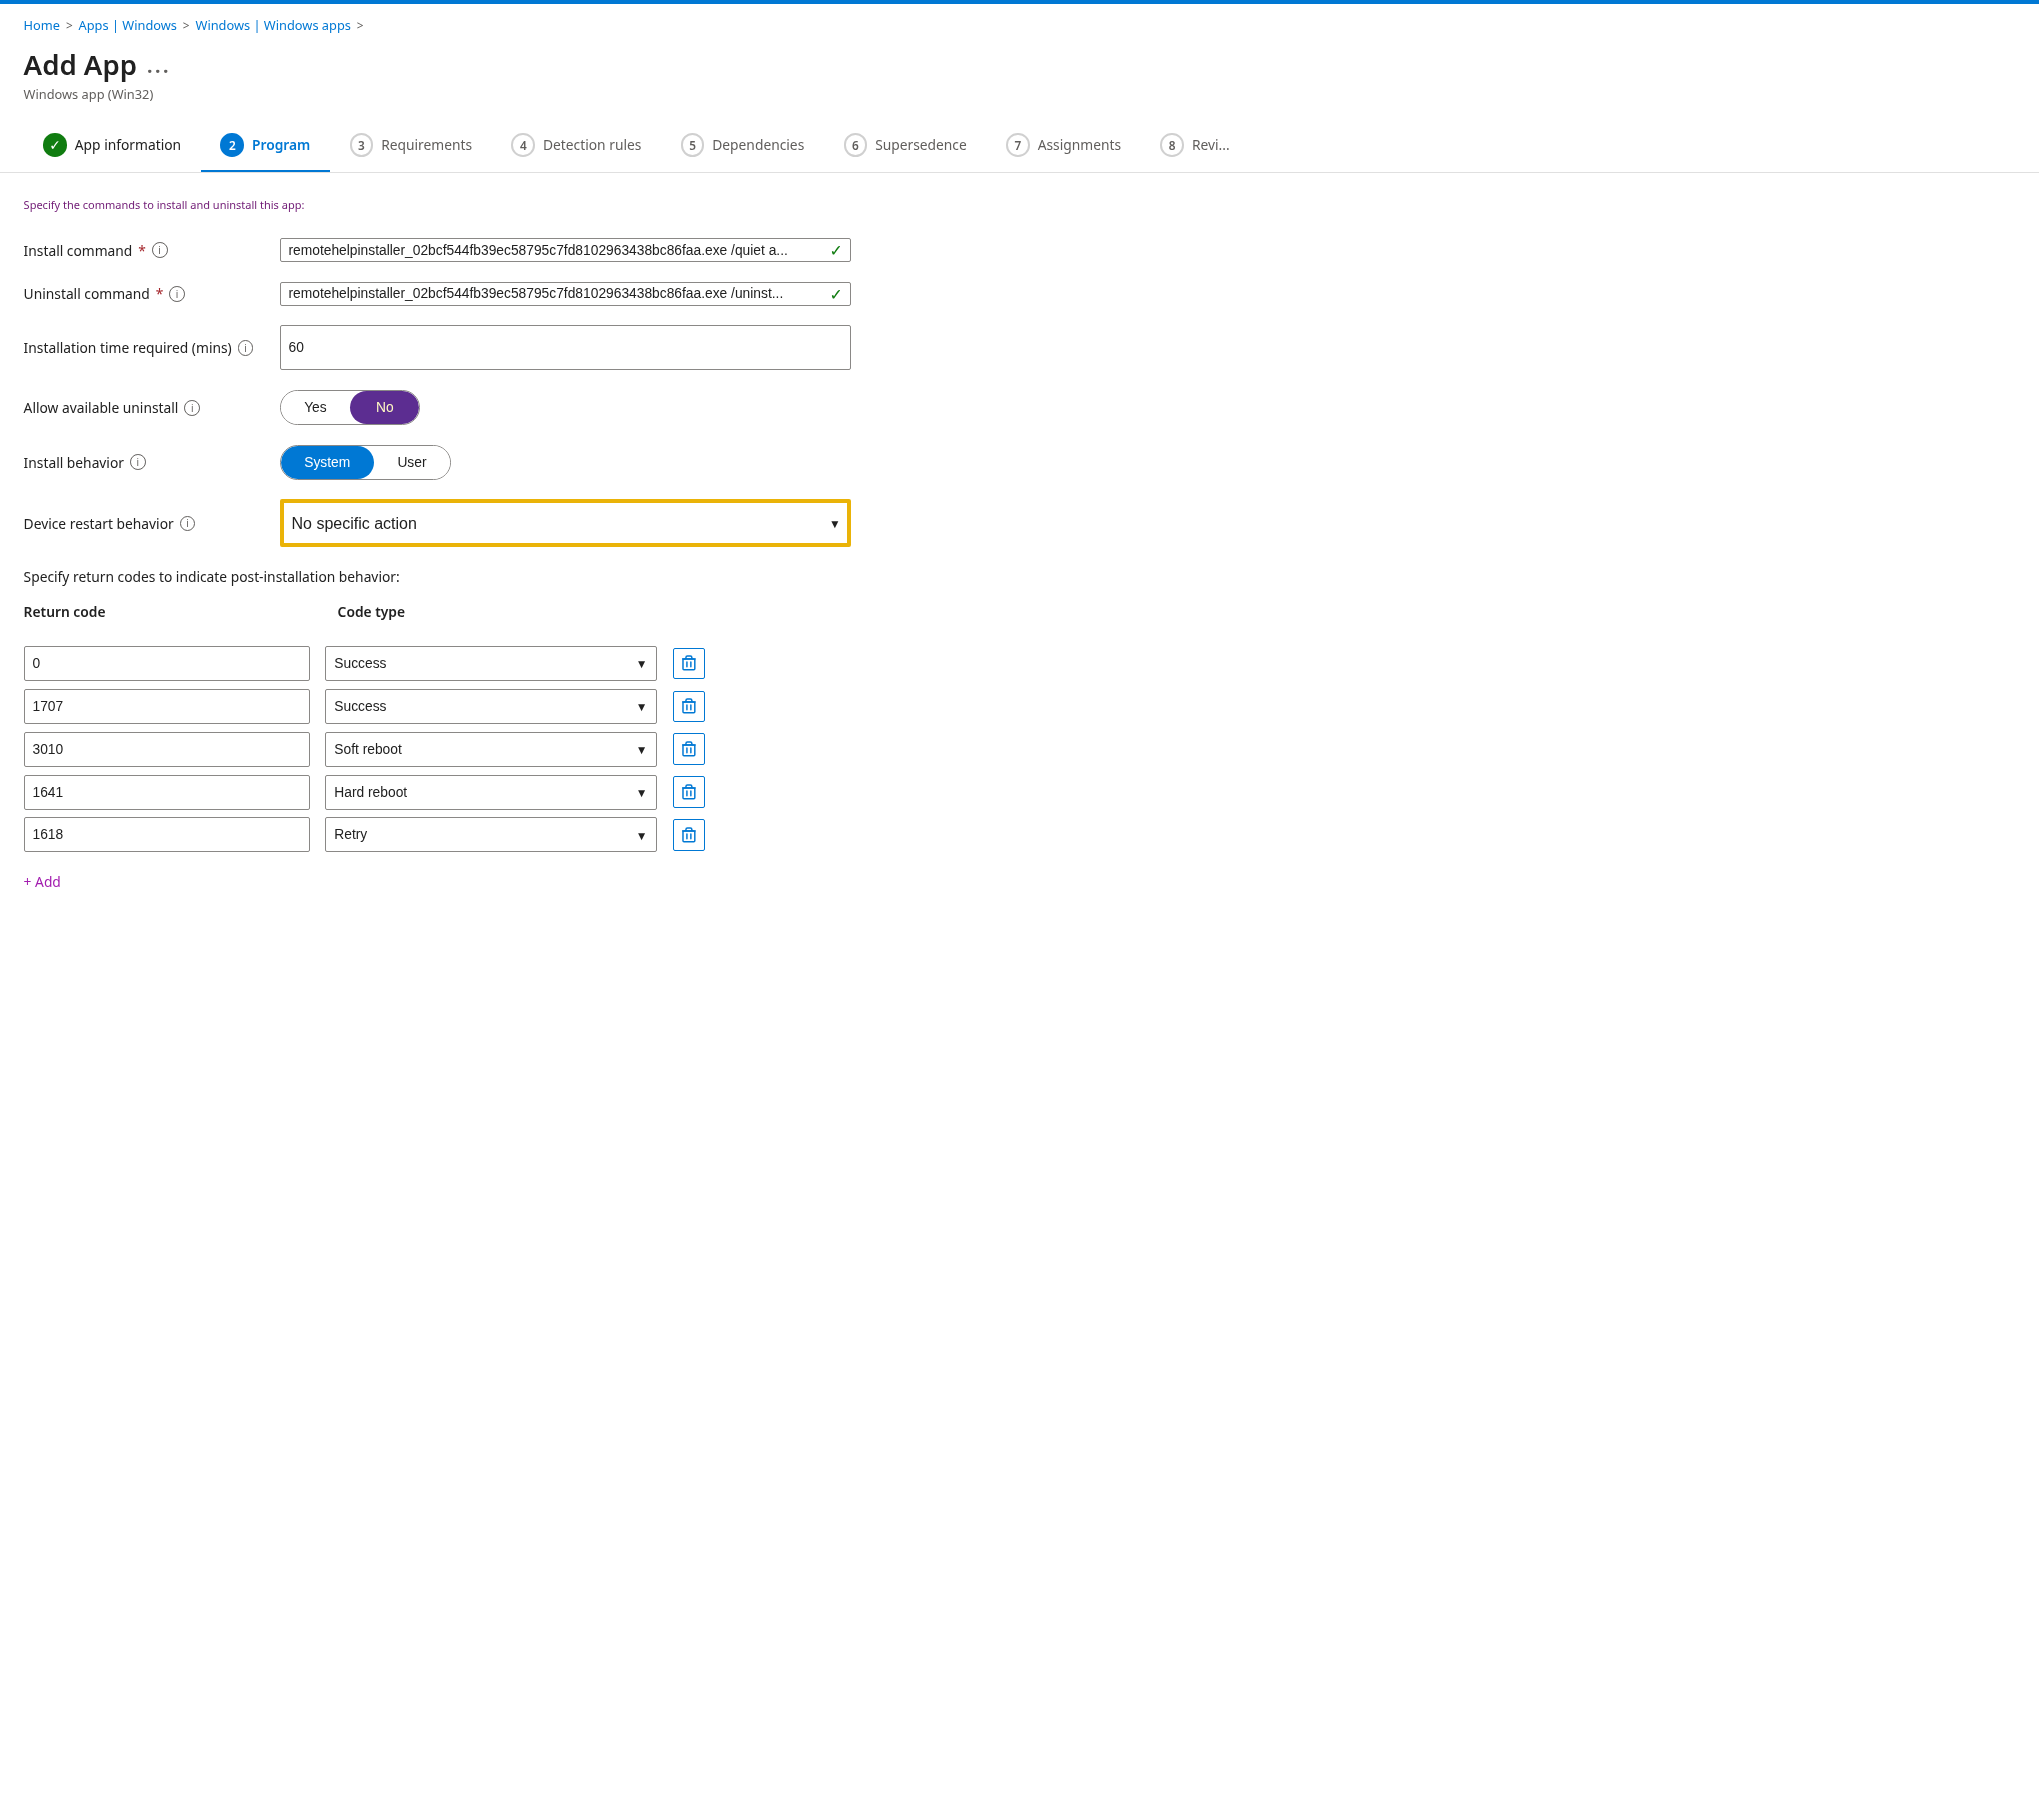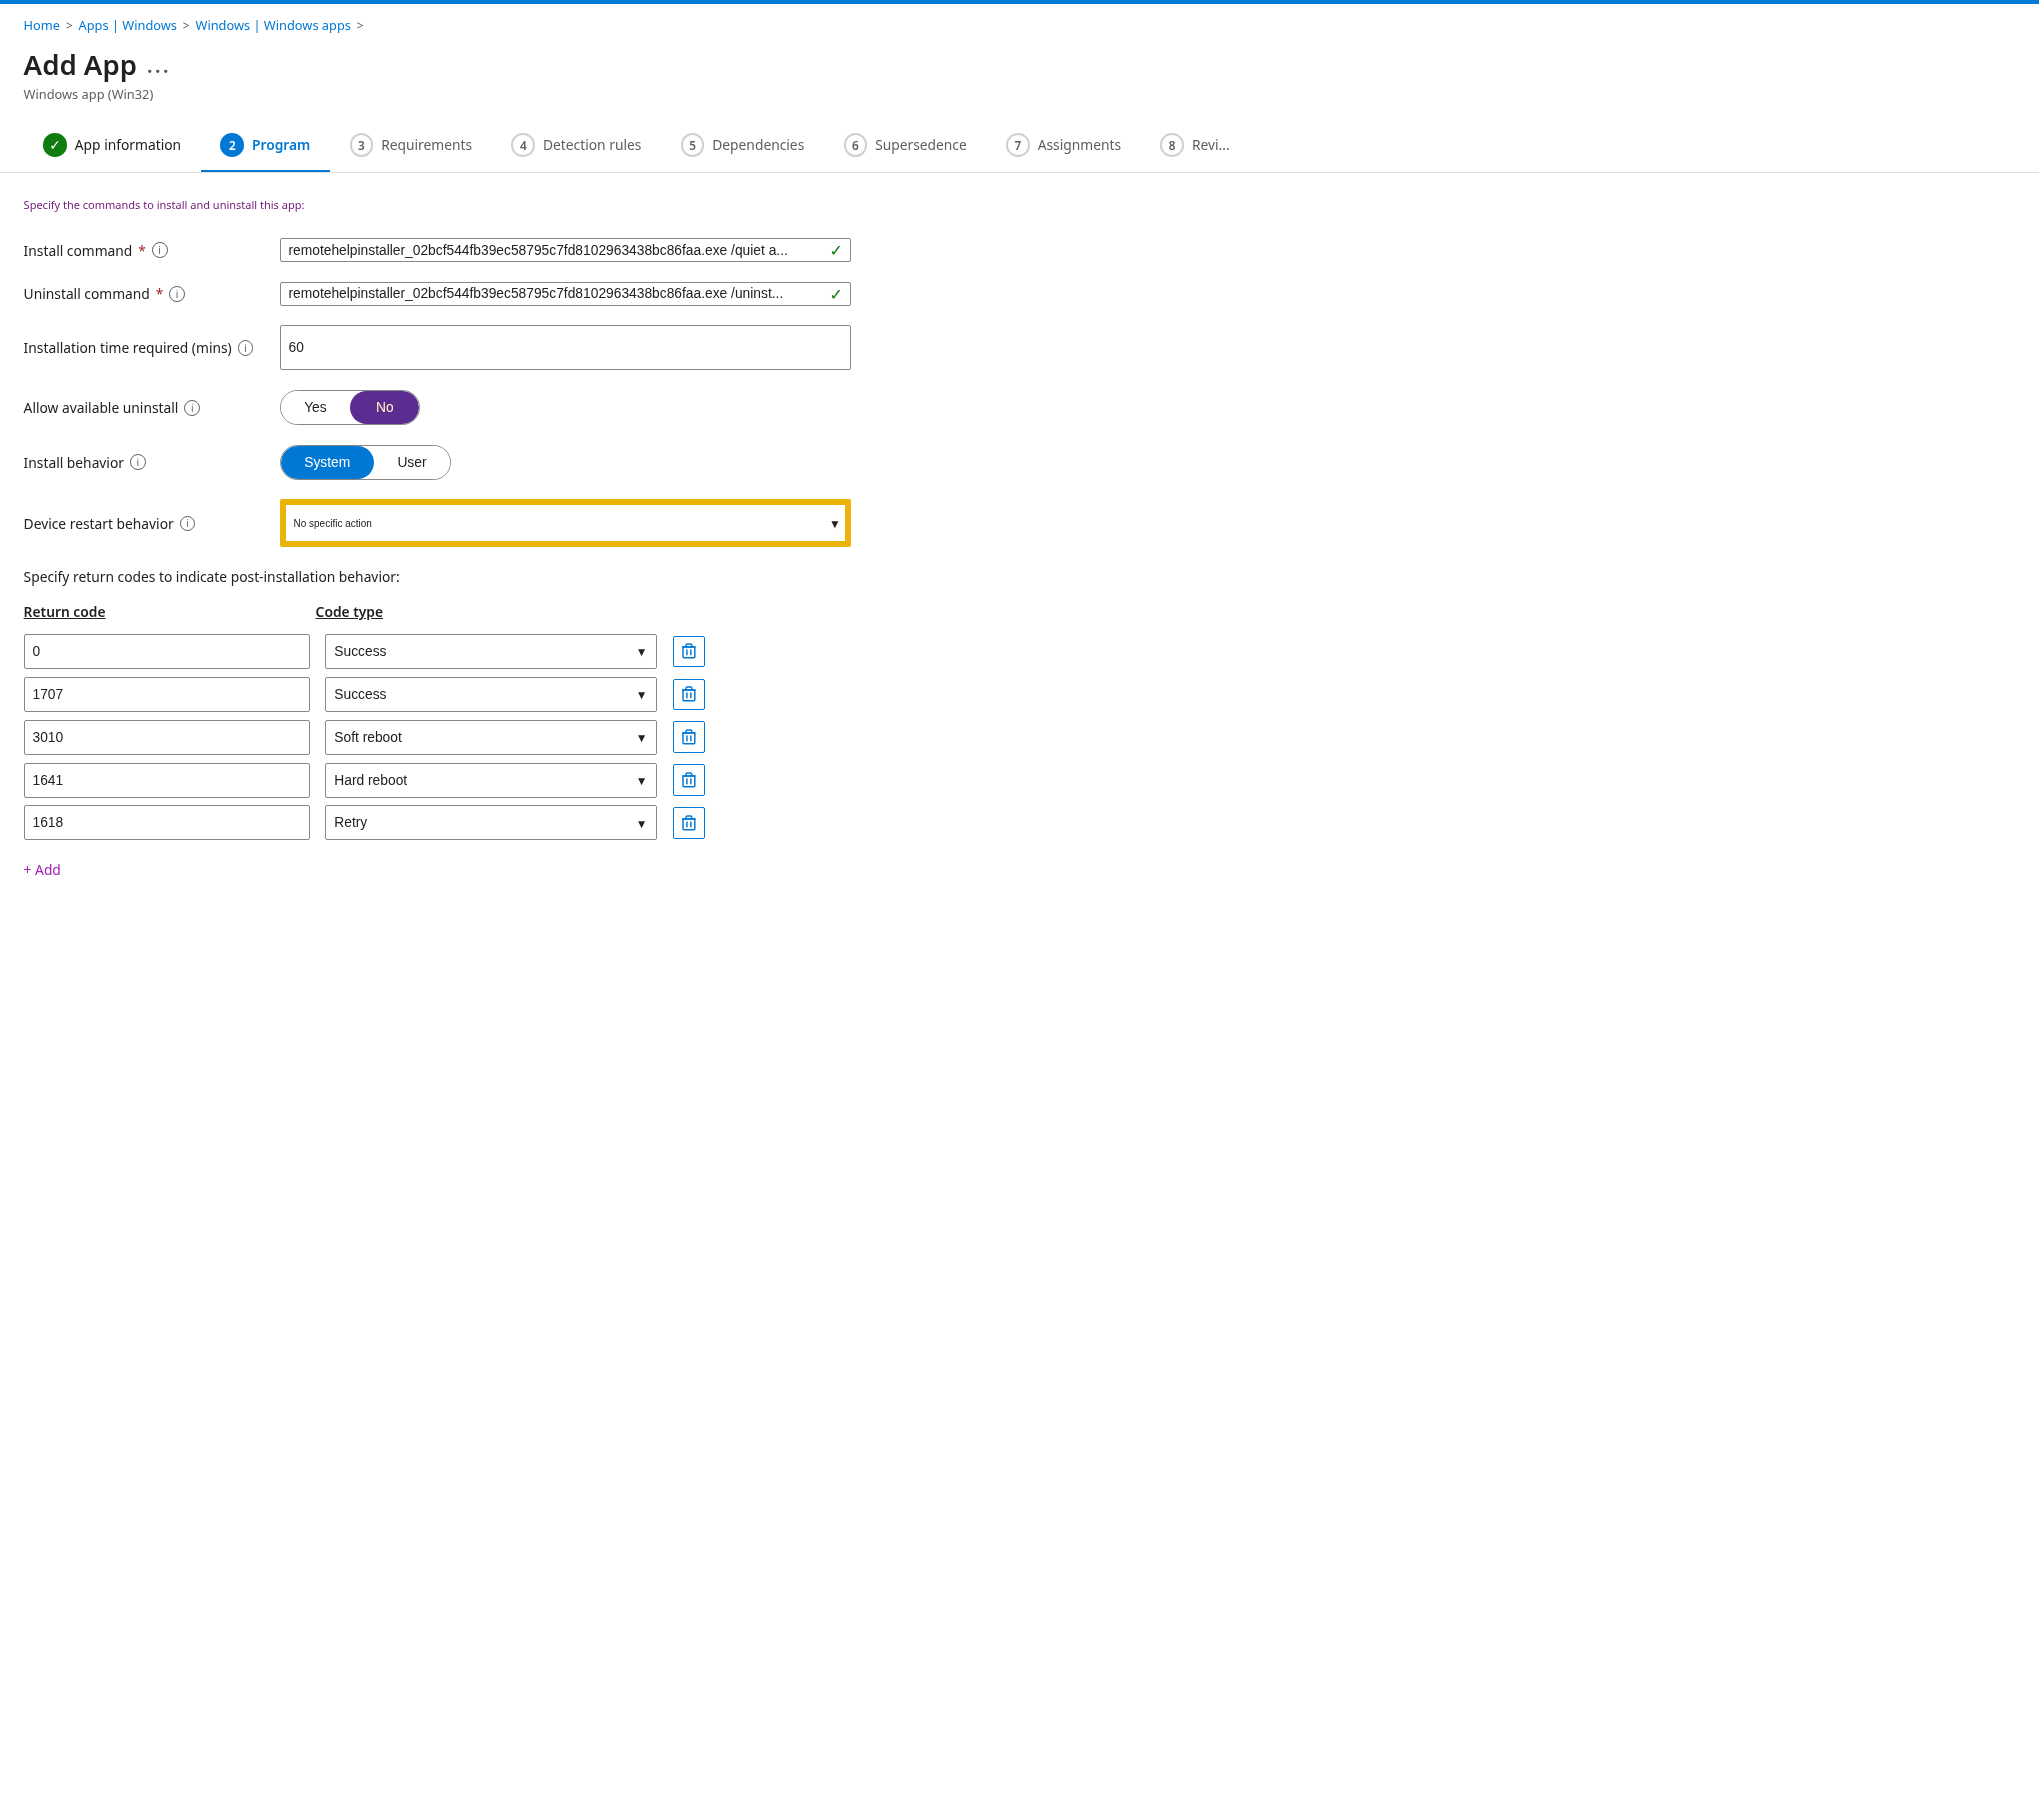--- a/index.html
+++ b/index.html
@@ -39,26 +39,26 @@
     .text-input-wrapper input { height: 24px; border: 1px solid #8a8886; border-radius: 2px; padding: 3.9px 35px 3.9px 7.9px; font-size: 13.8px; color: #212121; width: 571px; background: #fff; outline: none; }
     .check-icon { position: absolute; right: 7.9px; color: #107c10; font-size: 15.8px; }
 
     .number-input { height: 45px; border: 1px solid #8a8886; border-radius: 2px; padding: 3.9px 7.9px; font-size: 13.8px; color: #212121; width: 571px; background: #fff; outline: none; }
 
     .toggle-group { display: flex; border: 1.5px solid #8a8886; border-radius: 19.7px; overflow: hidden; height: 35px; }
     .toggle-btn { padding: 0 23.6px; font-size: 13.8px; cursor: pointer; background: #fff; color: #212121; border: none; display: flex; align-items: center; justify-content: center; min-width: 69px; }
     .toggle-btn.active-no { background: #5c2d91; color: #fef9c3; border-radius: 17.7px; }
     .toggle-btn.active-system { background: #0078d4; color: #fff; border-radius: 17.7px; }
     .select-wrapper { position: relative; display: inline-flex; align-items: center; width: 571px; }
-    .select-wrapper select { width: 100%; height: 48px; border: 6px solid #eab308; border-radius: 2px; padding: 3.9px 31.5px 3.9px 7.9px; font-size: 10px; color: #212121; background: #fff; outline: none; appearance: none; cursor: pointer; }
+    .select-wrapper select { width: 100%; height: 48px; border: 4px solid #eab308; border-radius: 2px; padding: 3.9px 31.5px 3.9px 7.9px; font-size: 16px; color: #212121; background: #fff; outline: none; appearance: none; cursor: pointer; }
     .select-chevron { position: absolute; right: 9.9px; color: #212121; pointer-events: none; font-size: 11.8px; }
 
     .return-codes-section { margin-top: 7.9px; }
     .return-codes-desc { font-size: 13.8px; color: #212121; margin-bottom: 15.8px; }
-    .return-codes-headers { display: flex; gap: 6px; margin-bottom: 9px; padding-bottom: 3.9px; text-decoration: underline; }
+    .return-codes-headers { display: flex; gap: 28px; margin-bottom: 21px; padding-bottom: 3.9px; }
     .rc-col-code { min-width: 286px; font-size: 13.8px; font-weight: 600; color: #212121; }
     .rc-col-type { min-width: 335px; font-size: 13.8px; font-weight: 600; color: #212121; }
 
     .return-code-row { display: flex; align-items: center; gap: 15.8px; margin-bottom: 7.9px; }
     .rc-input { height: 35px; width: 286px; border: 1px solid #8a8886; border-radius: 2px; padding: 3.9px 7.9px; font-size: 13.8px; color: #212121; background: #fff; outline: none; }
     .rc-select-wrapper { position: relative; display: inline-flex; align-items: center; width: 332px; }
     .rc-select-wrapper select { width: 100%; height: 35px; border: 1px solid #8a8886; border-radius: 2px; padding: 3.9px 31.5px 3.9px 7.9px; font-size: 13.8px; color: #212121; background: #fff; outline: none; appearance: none; cursor: pointer; }
     .rc-chevron { position: absolute; right: 9.9px; color: #212121; pointer-events: none; font-size: 11.8px; }
     .delete-btn { width: 31.5px; height: 31.5px; border: 1.5px solid #0078d4; background: #fff; color: #0078d4; border-radius: 2px; cursor: pointer; display: flex; align-items: center; justify-content: center; font-size: 15.8px; }
 

